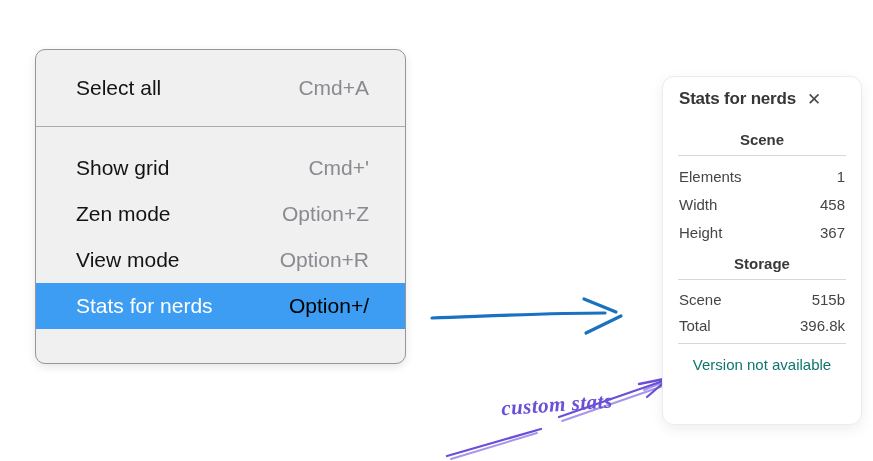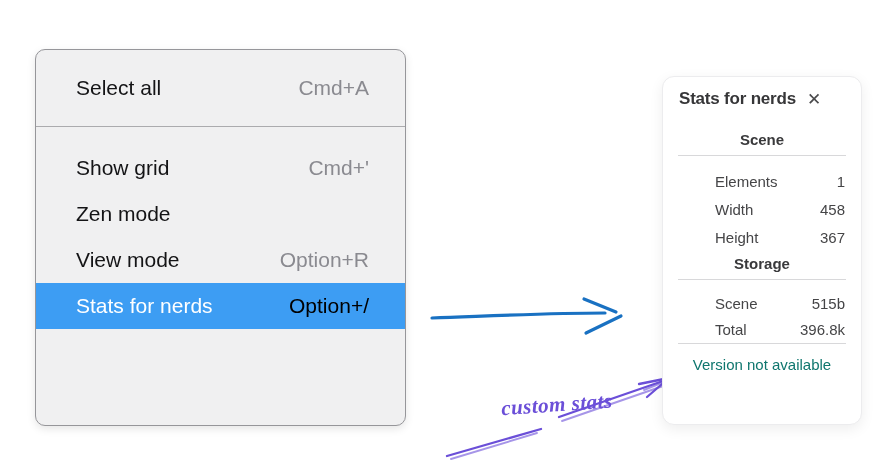--- a/index.html
+++ b/index.html
@@ -9,21 +9,21 @@
     --menu-bg:#f0f0f1;
     --panel-bg:#ffffff;
   }
   *{box-sizing:border-box;margin:0;padding:0;}
   html,body{width:873px;height:461px;background:#fff;overflow:hidden;}
   body{font-family:"Liberation Sans",sans-serif;position:relative;}
   .canvas{position:absolute;inset:0;background:#fff;}
 
   
   .context-menu{
-    position:absolute;left:35px;top:49px;width:371px;height:377px;
+    position:absolute;left:35px;top:49px;width:371px;height:315px;
     background:var(--menu-bg);
     border:1px solid #96969a;border-radius:10px;
     box-shadow:0 3px 8px rgba(0,0,0,0.10);
     overflow:hidden;
   }
   .menu-group-1{height:77px;display:flex;align-items:center;border-bottom:1px solid #ababae;}
   .menu-group-1 .menu-item{width:100%;}
   .menu-group-2{padding-top:18px;}
   .menu-item{
     height:46px;display:flex;align-items:center;justify-content:space-between;
@@ -45,22 +45,22 @@
   .panel-header{display:flex;align-items:center;padding-left:3px;}
   .panel-title{font-size:17px;font-weight:bold;letter-spacing:-0.2px;color:#363638;}
   .close-btn{
     background:none;border:none;margin-left:11px;padding:0;
     font-size:17px;line-height:1;color:#4a4a4c;cursor:pointer;font-weight:300;
     font-family:"Liberation Sans",sans-serif;
   }
   .section-title{text-align:center;font-weight:bold;font-size:15px;color:#39393b;height:20px;line-height:20px;}
   .sec-scene .section-title{margin-top:21px;}
   .sec-divider{border-bottom:1px solid #d8d8da;margin:5px 2px 6px 2px;}
-  .stat-row{height:28px;display:flex;align-items:flex-end;justify-content:space-between;
-    font-size:15px;color:#454547;padding:0 3px;margin-left:36px;}
+  .stat-row{height:28px;display:flex;align-items:center;justify-content:space-between;
+    font-size:15px;color:#454547;padding:0 3px;}
   .sec-storage .section-title{margin-top:8px;}
   .sec-storage .stat-row{height:26px;}
   .sec-version .section-title{margin-top:13px;}
   .version-note{font-size:15px;color:#0f766e;text-align:center;height:30px;line-height:30px;}
 
   
   .annot{position:absolute;inset:0;width:873px;height:461px;pointer-events:none;}
   .blue-stroke{stroke:var(--arrow-blue);stroke-width:3.2;fill:none;stroke-linecap:round;stroke-linejoin:round;}
   .violet-stroke{stroke:var(--annotation-violet);stroke-width:1.9;fill:none;stroke-linecap:round;stroke-linejoin:round;}
   .violet-stroke.thick{stroke-width:2.3;}
@@ -84,20 +84,21 @@
         <span class="mi-shortcut">Cmd+A</span>
       </div>
     </div>
     <div class="menu-group-2">
       <div class="menu-item">
         <span class="mi-label">Show grid</span>
         <span class="mi-shortcut">Cmd+'</span>
       </div>
       <div class="menu-item">
         <span class="mi-label">Zen mode</span>
+        <span class="mi-shortcut">Option+Z</span>
       </div>
       <div class="menu-item">
         <span class="mi-label">View mode</span>
         <span class="mi-shortcut">Option+R</span>
       </div>
       <div class="menu-item selected">
         <span class="mi-label">Stats for nerds</span>
         <span class="mi-shortcut">Option+/</span>
       </div>
     </div>

